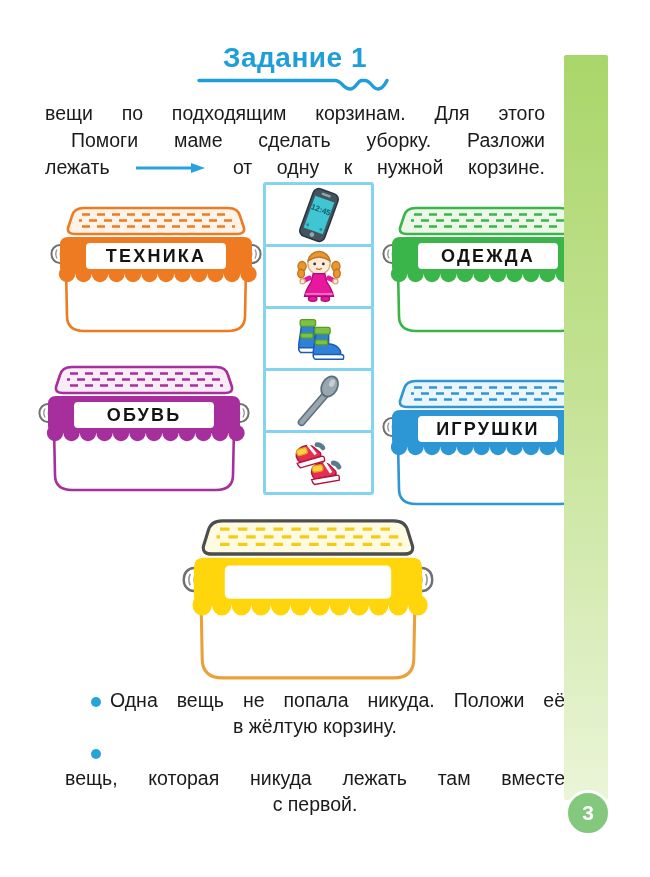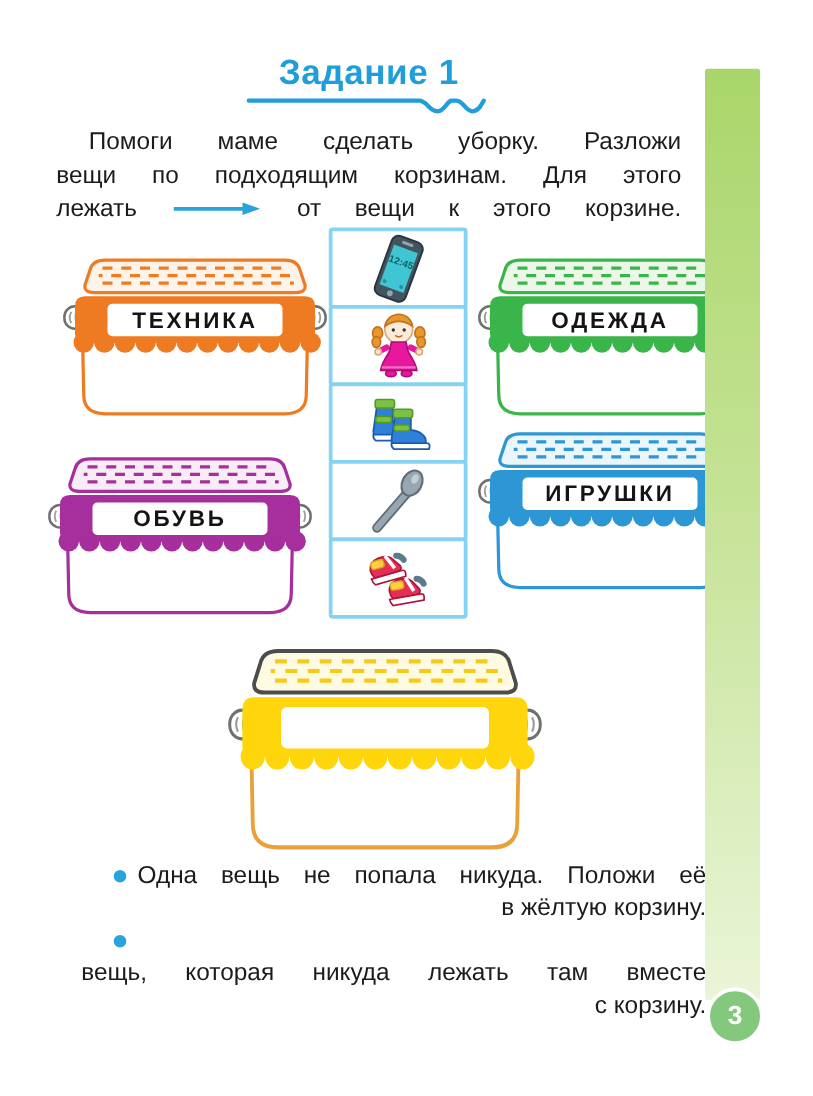--- a/index.html
+++ b/index.html
@@ -7,36 +7,36 @@
     position:relative;width:650px;height:877px;background:#ffffff;overflow:hidden;
     font-family:"Liberation Sans", sans-serif;color:#1b1b1b;padding-left:31px;
   }
   
   .title-wrap{position:absolute;left:45px;top:42px;width:500px;text-align:center;}
   .title{font-size:28px;font-weight:bold;color:#1f9ed9;letter-spacing:.5px;}
   .title-underline{display:block;margin:1px auto 0 auto;}
   
   .intro{position:absolute;left:45px;top:100px;width:500px;font-size:19.5px;line-height:27px;}
   .jline{text-align:justify;text-align-last:justify;}
-  .lline{text-align:right;}
+  .lline{text-align:center;}
   .indent{text-indent:26px;}
   .arrow-svg{vertical-align:-1px;}
   
   .column{position:absolute;left:263px;top:182px;width:111px;}
   .cell{
     width:105px;height:59px;border:3px solid #84d3f1;border-radius:3px;background:#fff;
     display:flex;align-items:center;justify-content:center;margin-top:-3px;
   }
   .cell:first-child{margin-top:0;}
   
   .basket{position:absolute;width:212px;height:130px;}
   .b-tehnika {left:50px; top:205px;}
   .b-odezhda {left:382px;top:205px;}
   .b-obuv    {left:38px; top:364px;}
-  .b-igrushki{left:382px;top:344px;}
+  .b-igrushki{left:382px;top:378px;}
   .b-yellow  {left:182px;top:517px;width:252px;height:166px;}
   svg text{font-family:"Liberation Sans", sans-serif;}
   
   .tasks{position:absolute;left:45px;top:687px;width:500px;font-size:19.5px;line-height:26px;margin-left:20px;}
   .bullet{display:inline-block;width:10px;height:10px;border-radius:50%;background:#29a3dc;margin-right:9px;}
   
   .sidebar{
     position:absolute;left:564px;top:55px;width:44px;height:745px;border-radius:2px;
     background:linear-gradient(180deg,#a9d66a 0%,#c4e294 45%,#eaf5d8 100%);
   }
@@ -52,29 +52,29 @@
 <div class="page">
 
   <div class="title-wrap">
     <span class="title">Задание 1</span>
     <svg class="title-underline" width="196" height="18" viewBox="0 0 196 18">
       <path d="M2 5.5 L138 5.5 C145 5.5 146 14 153 14 C159 14 160 6.5 164 5.5 L168 5.5 C174 5.5 175 14 181 14 C186 14 188 9 190 5.5" fill="none" stroke="#1f9ed9" stroke-width="3.4" stroke-linecap="round"></path>
     </svg>
   </div>
 
   <div class="intro">
+    <div class="jline">вещи по подходящим корзинам. Для этого</div>
     <div class="jline indent">Помоги маме сделать уборку. Разложи</div>
-    <div class="jline">вещи по подходящим корзинам. Для этого</div>
     <div class="jline">
       <span>лежать</span>
       <svg class="arrow-svg" width="74" height="14" viewBox="0 0 74 14">
         <line x1="2" y1="7" x2="60" y2="7" stroke="#29a3dc" stroke-width="3"></line>
         <path d="M57 2 L71 7 L57 12 Z" fill="#29a3dc"></path>
       </svg>
-      <span>от вещи к этого корзине.</span>
+      <span>от одну к нужной корзине.</span>
     </div>
   </div>
 
   <div class="column">
 
     <div class="cell">
       <svg width="58" height="58" viewBox="0 0 60 60">
         <g transform="rotate(20 30 30)">
           <rect x="16.5" y="4" width="27" height="52" rx="6" fill="#43545f" stroke="#2a363f" stroke-width="1.6"></rect>
           <rect x="19.5" y="12.5" width="21" height="35" fill="#3fc6d2"></rect>
@@ -350,21 +350,21 @@
       <div class="jline indent">
         <span class="bullet"></span><span>Одна вещь не попала никуда. Положи её</span>
       </div>
       <div class="lline">в жёлтую корзину.</div>
     </div>
     <div>
       <div class="jline indent">
         <span class="bullet"></span>
       </div>
       <div class="jline">вещь, которая никуда лежать там вместе</div>
-      <div class="lline">с корзину.</div>
+      <div class="lline">с первой.</div>
     </div>
   </div>
 
   <div class="sidebar"></div>
   <div class="page-num">
     <span>3</span>
   </div>
 
 </div>
 

